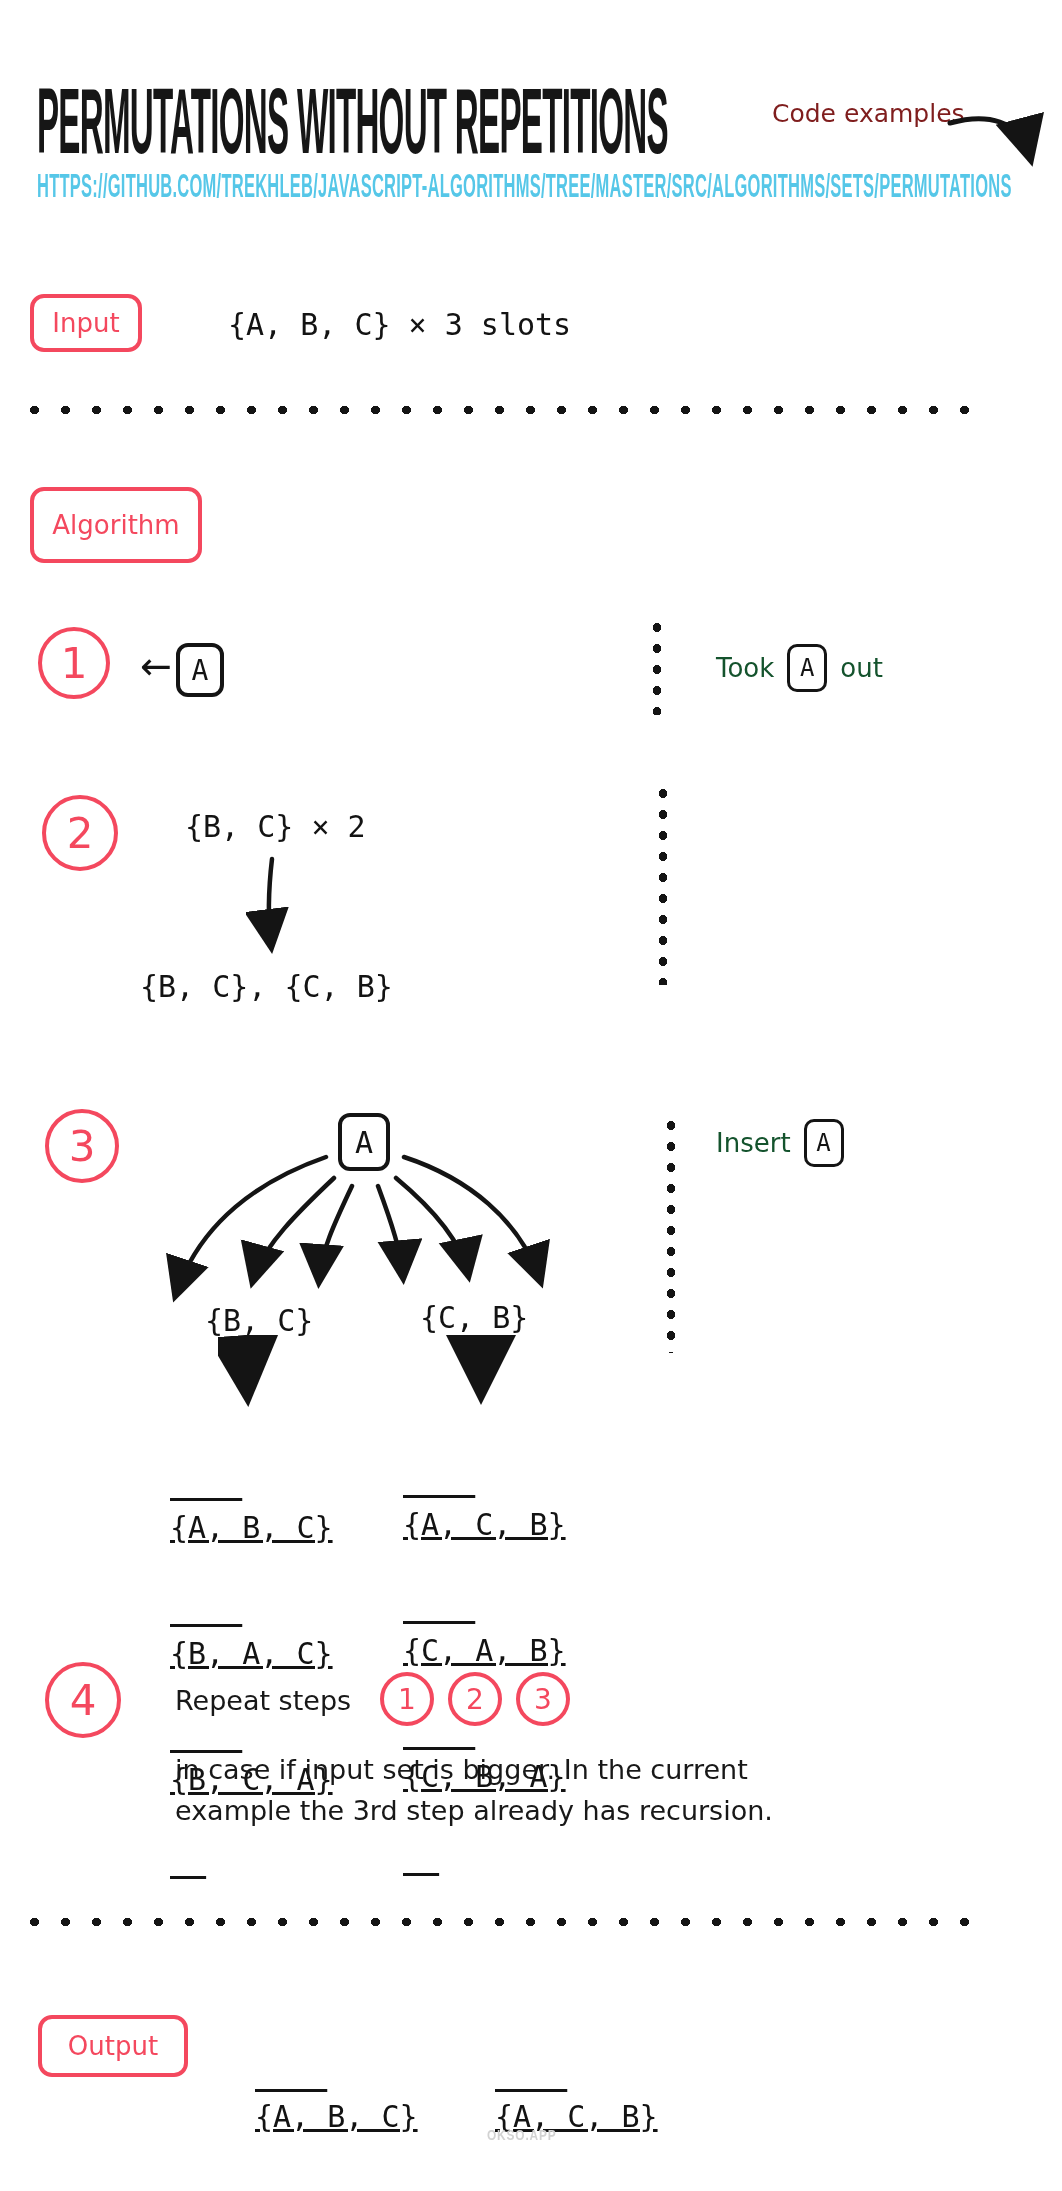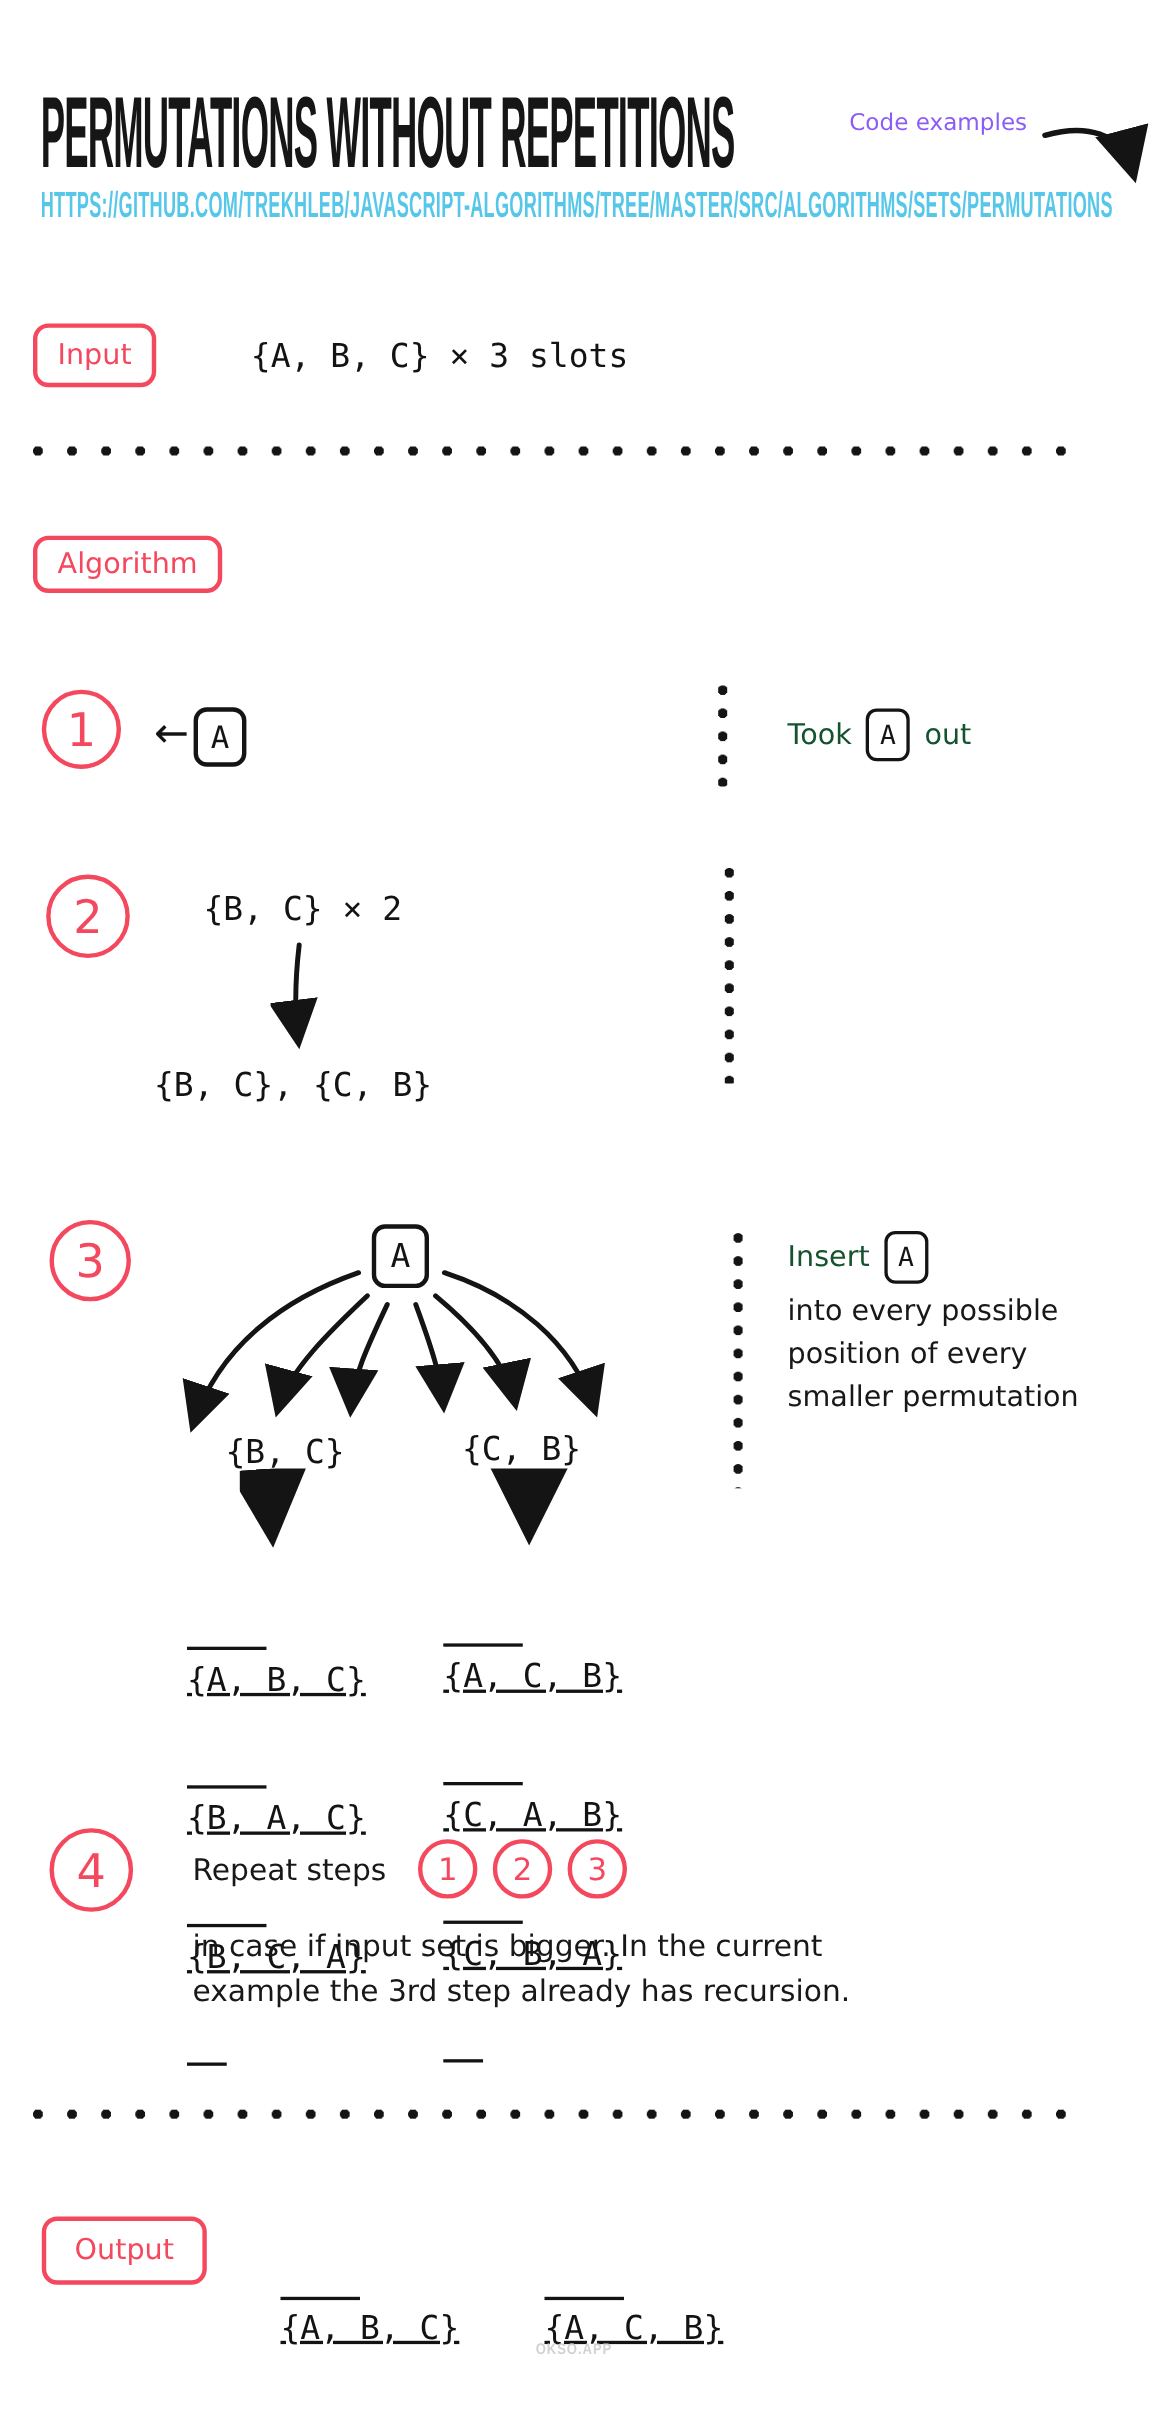--- a/index.html
+++ b/index.html
@@ -11,21 +11,21 @@
   *{margin:0;padding:0;box-sizing:border-box;}
   body{background:#ffffff;font-family:"DejaVu Sans",sans-serif;color:var(--ink);}
   .canvas{position:relative;width:1062px;height:2191px;background:#ffffff;overflow:hidden;margin:17px auto;}
   .abs{position:absolute;}
 
   .title{
     font-family:"Liberation Sans",sans-serif;font-weight:700;font-size:92px;
     text-transform:uppercase;letter-spacing:-2px;white-space:nowrap;
     transform:scaleX(0.36);transform-origin:left top;color:#161616;
   }
-  .note-hand{font-size:21px;color:#8b5cf6;}
+  .note-hand{font-size:25px;color:#7f1d1d;}
   .url{
     font-family:"Liberation Sans",sans-serif;font-weight:700;font-size:33px;
     text-transform:uppercase;letter-spacing:.5px;white-space:nowrap;
     transform:scaleX(0.50);transform-origin:left top;color:var(--link);text-decoration:none;display:block;
   }
   .tag{
     border:4px solid var(--accent);color:var(--accent);border-radius:14px;
     display:flex;align-items:center;justify-content:center;font-size:26px;background:#fff;
   }
   .circle{
@@ -82,21 +82,21 @@
 
   <a class="abs url" style="left:37px;top:150px;" href="#">https://github.com/trekhleb/javascript-algorithms/tree/master/src/algorithms/sets/permutations</a>
 
   <div class="abs tag" style="left:30px;top:277px;width:112px;height:58px;">
     <span>Input</span>
   </div>
   <div class="abs mono" style="left:228px;top:290px;">{A, B, C} × 3 slots</div>
 
   <div class="abs hdots" style="left:30px;top:388px;width:940px;"></div>
 
-  <div class="abs tag" style="left:30px;top:470px;width:172px;height:52px;">
+  <div class="abs tag" style="left:30px;top:470px;width:172px;height:76px;">
     <span>Algorithm</span>
   </div>
 
   <div class="abs circle big" style="left:38px;top:610px;">
     <span>1</span>
   </div>
   <div class="abs arrow-glyph" style="left:140px;top:630px;">←</div>
   <div class="abs abox" style="left:176px;top:626px;width:48px;height:54px;">
     <span>A</span>
   </div>
@@ -169,25 +169,20 @@
     <div>{C, B, A}</div>
   </div>
 
   <div class="abs vdots" style="left:666px;top:1104px;height:232px;"></div>
   <div class="abs note-row" style="left:716px;top:1098px;height:56px;">
     <span class="ann">Insert</span>
     <span class="abox small">
       <span>A</span>
     </span>
   </div>
-  <div class="abs ann-lines" style="left:716px;top:1156px;">
-    <div>into every possible</div>
-    <div>position of every</div>
-    <div>smaller permutation</div>
-  </div>
 
   <div class="abs circle big" style="left:45px;top:1645px;width:76px;height:76px;">
     <span>4</span>
   </div>
   <div class="abs step4-label" style="left:175px;top:1668px;">Repeat steps</div>
   <div class="abs circle small" style="left:380px;top:1655px;">
     <span>1</span>
   </div>
   <div class="abs circle small" style="left:448px;top:1655px;">
     <span>2</span>

